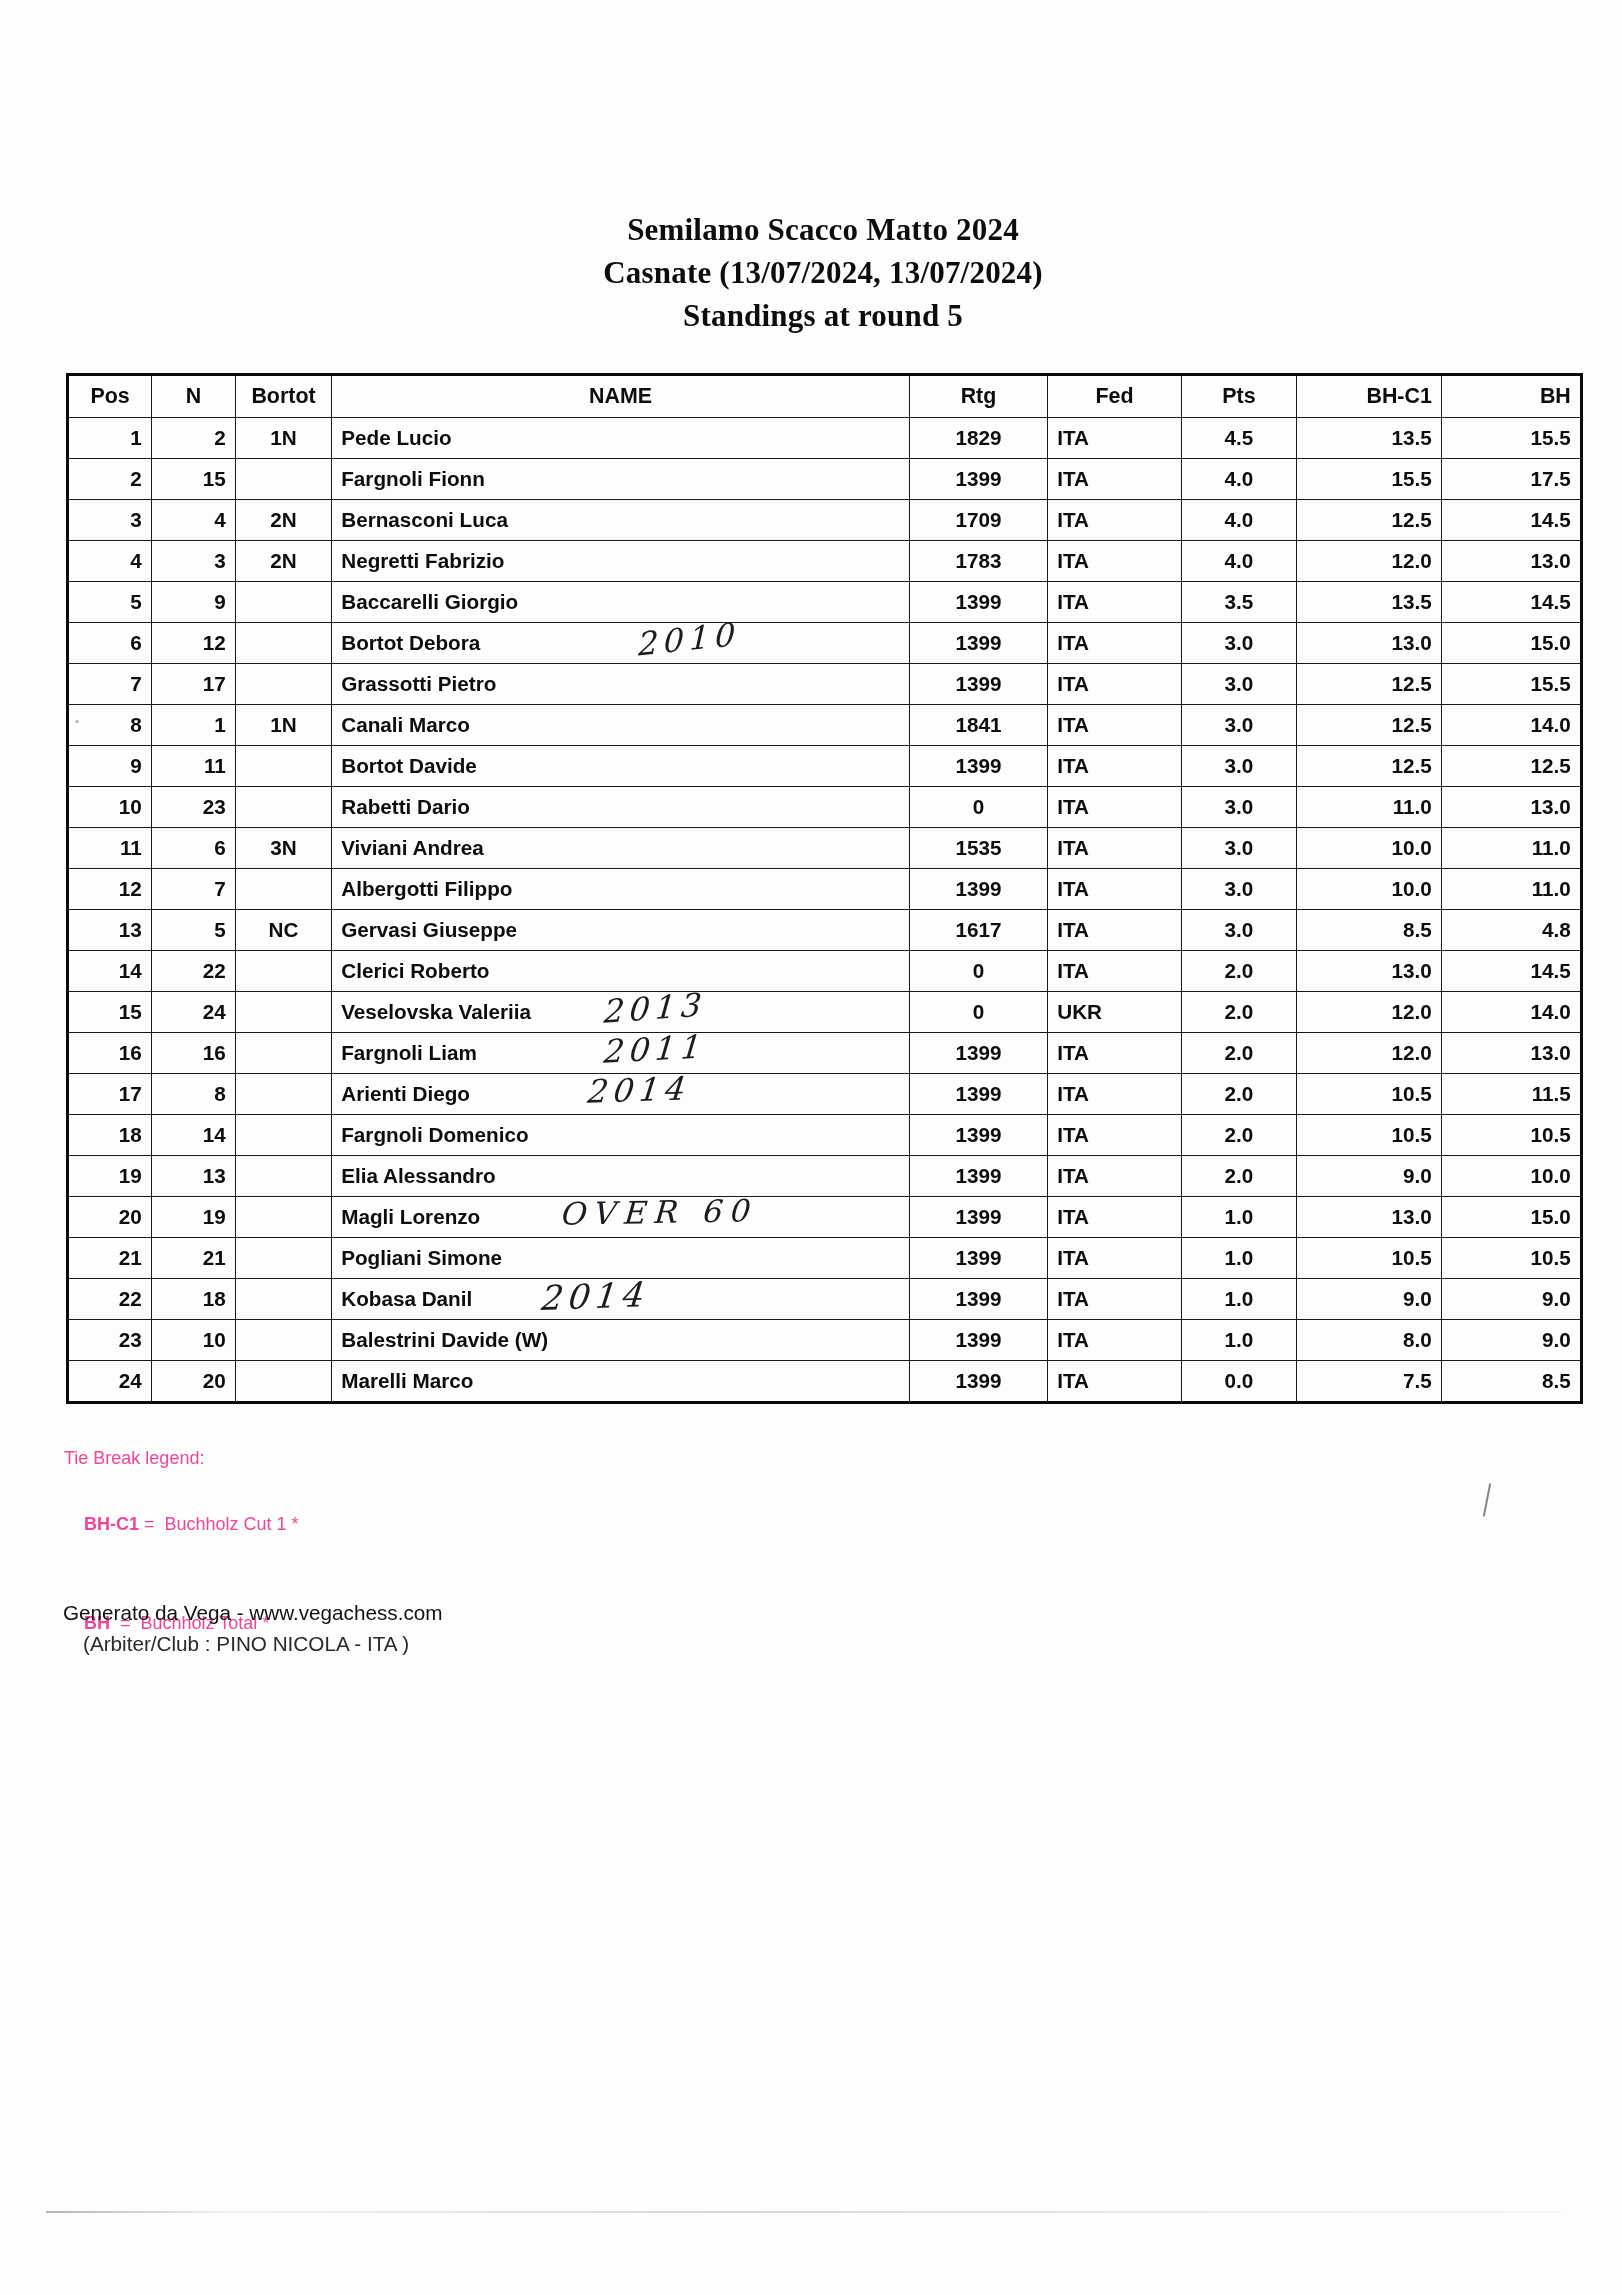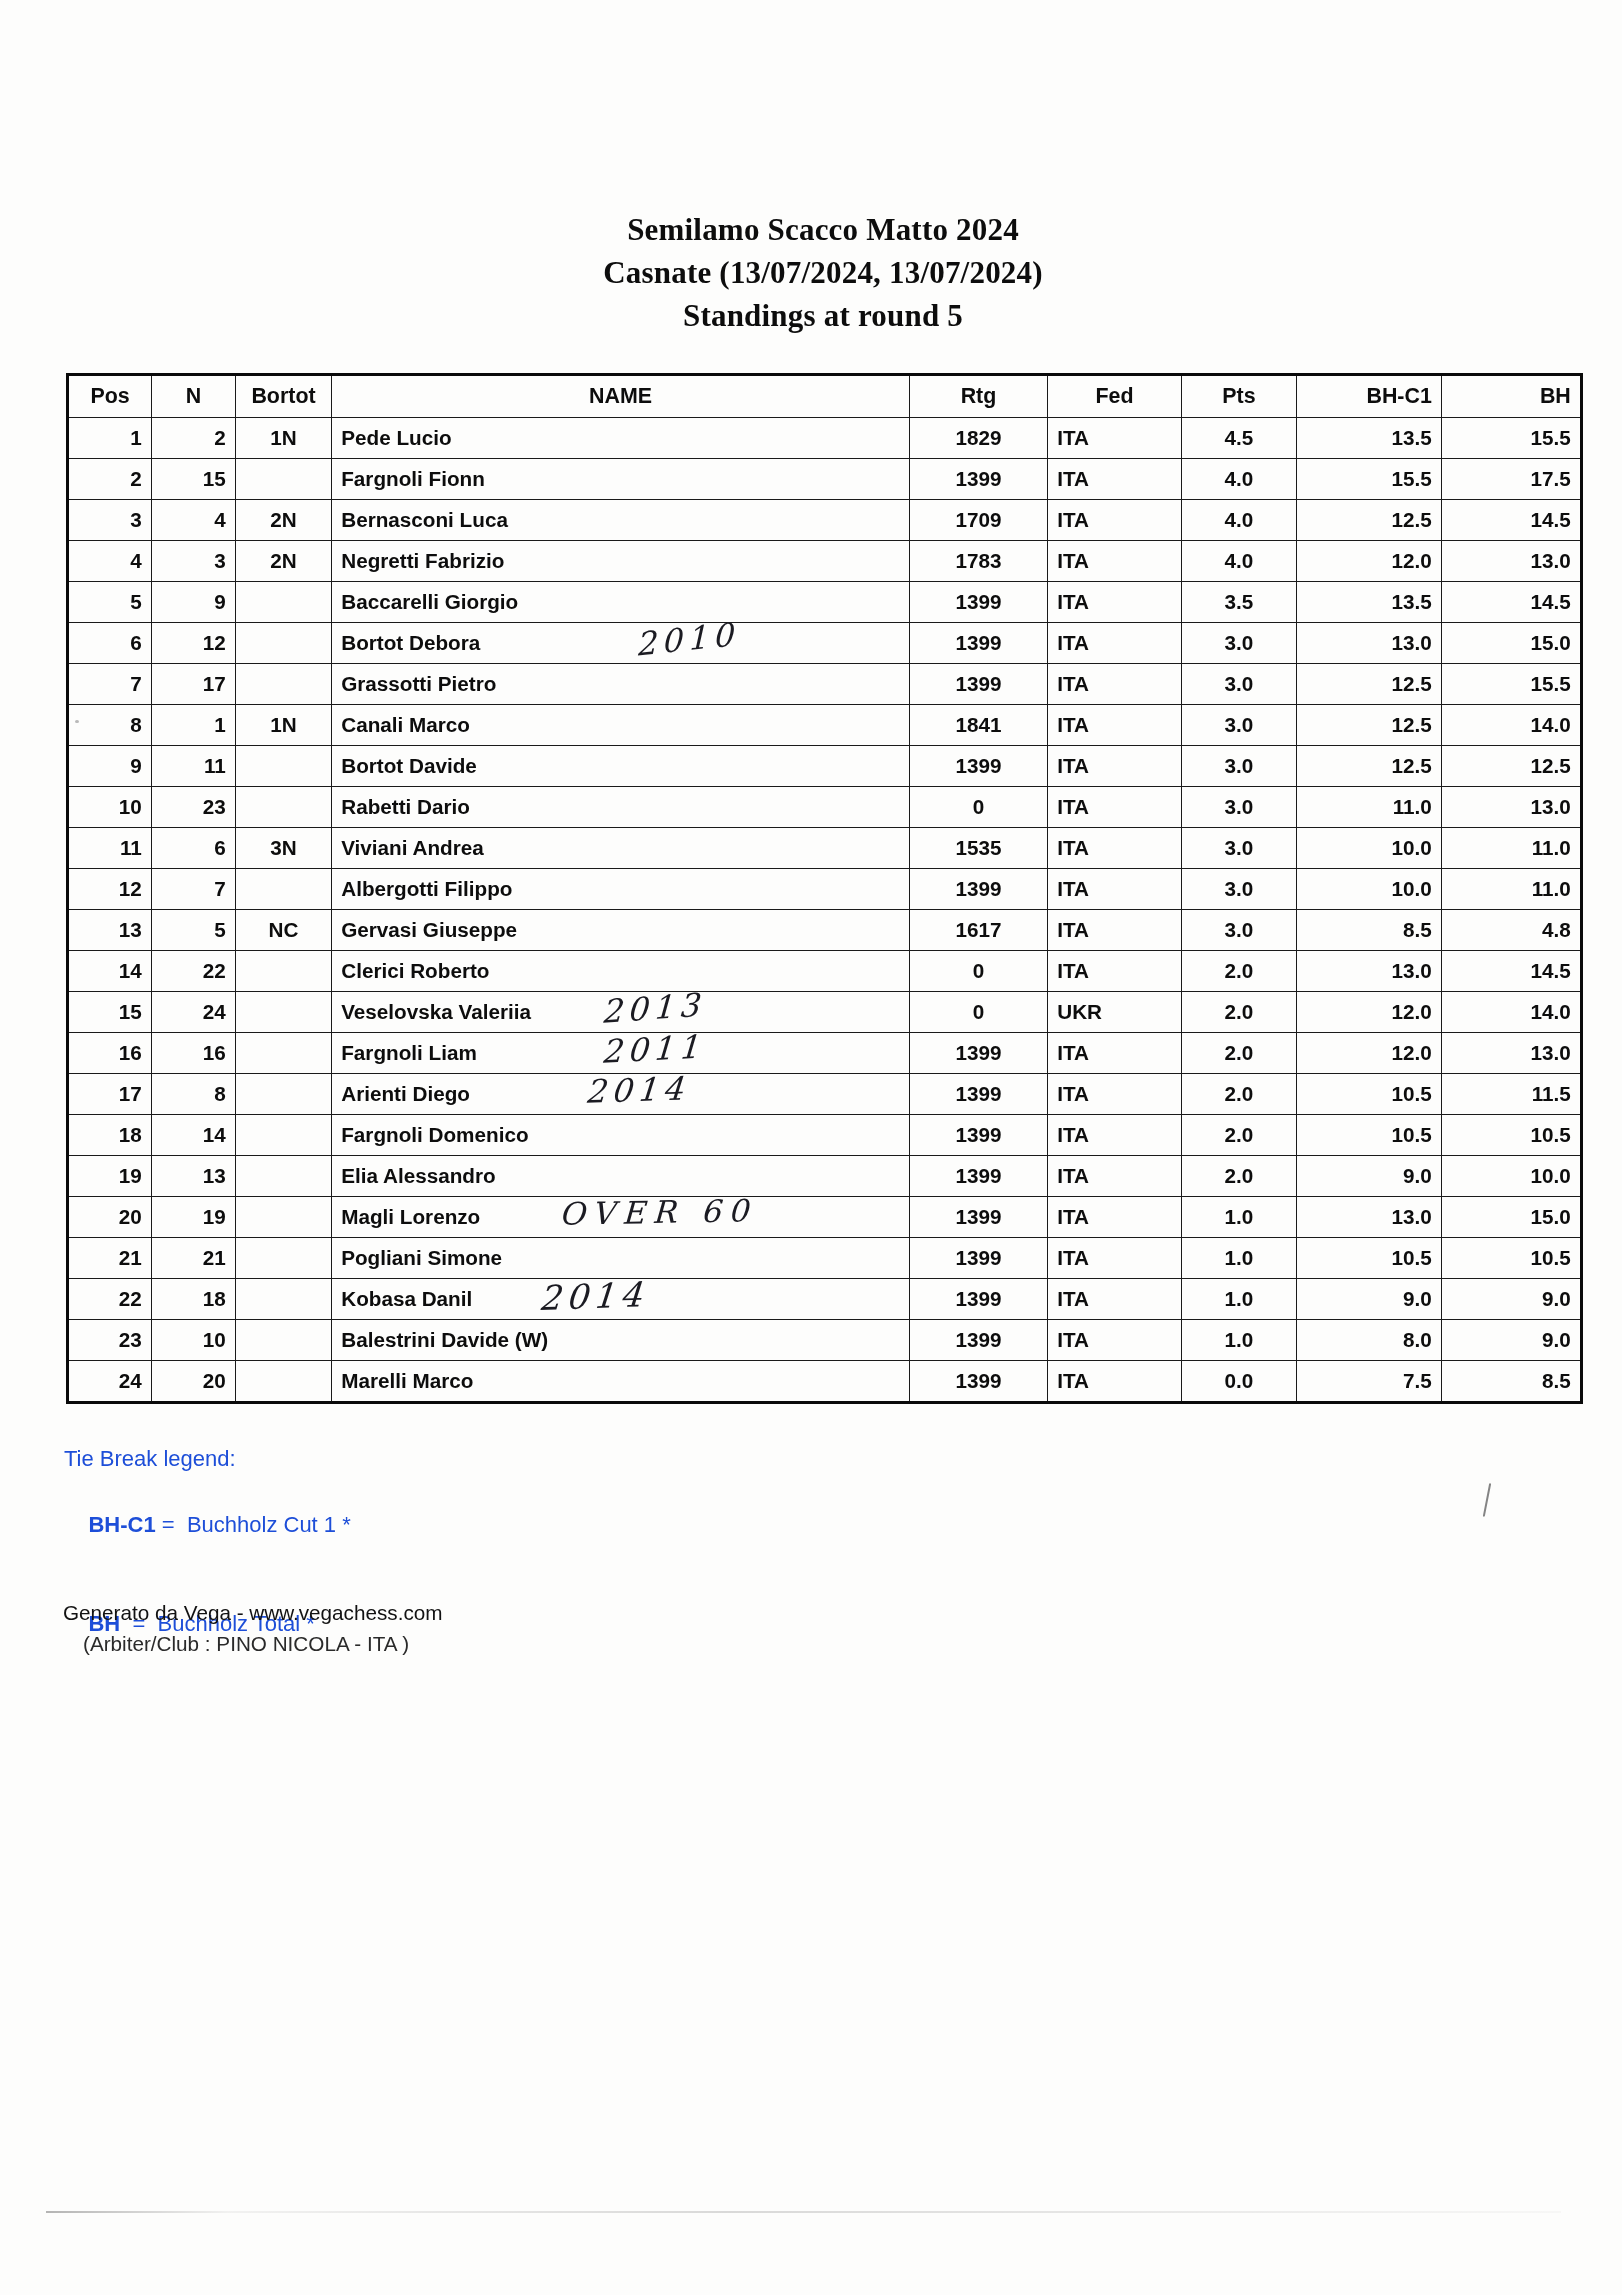--- a/index.html
+++ b/index.html
@@ -127,23 +127,23 @@
     height: 3.1px;
     background: #b9b9b9;
     border-radius: 50%;
   }
 
   
   .legend {
     position: absolute;
     left: 64px;
     top: 1442px;
-    font-size: 22px;
+    font-size: 18px;
     line-height: 33px;
-    color: #1d4ed8;
+    color: #ec4899;
   }
   .legend .lg-head { font-weight: normal; }
   .legend .lg-row { white-space: pre; }
   .legend .lg-key { font-weight: bold; }
 
   
   .footer {
     position: absolute;
     left: 63px;
     top: 1573px;

